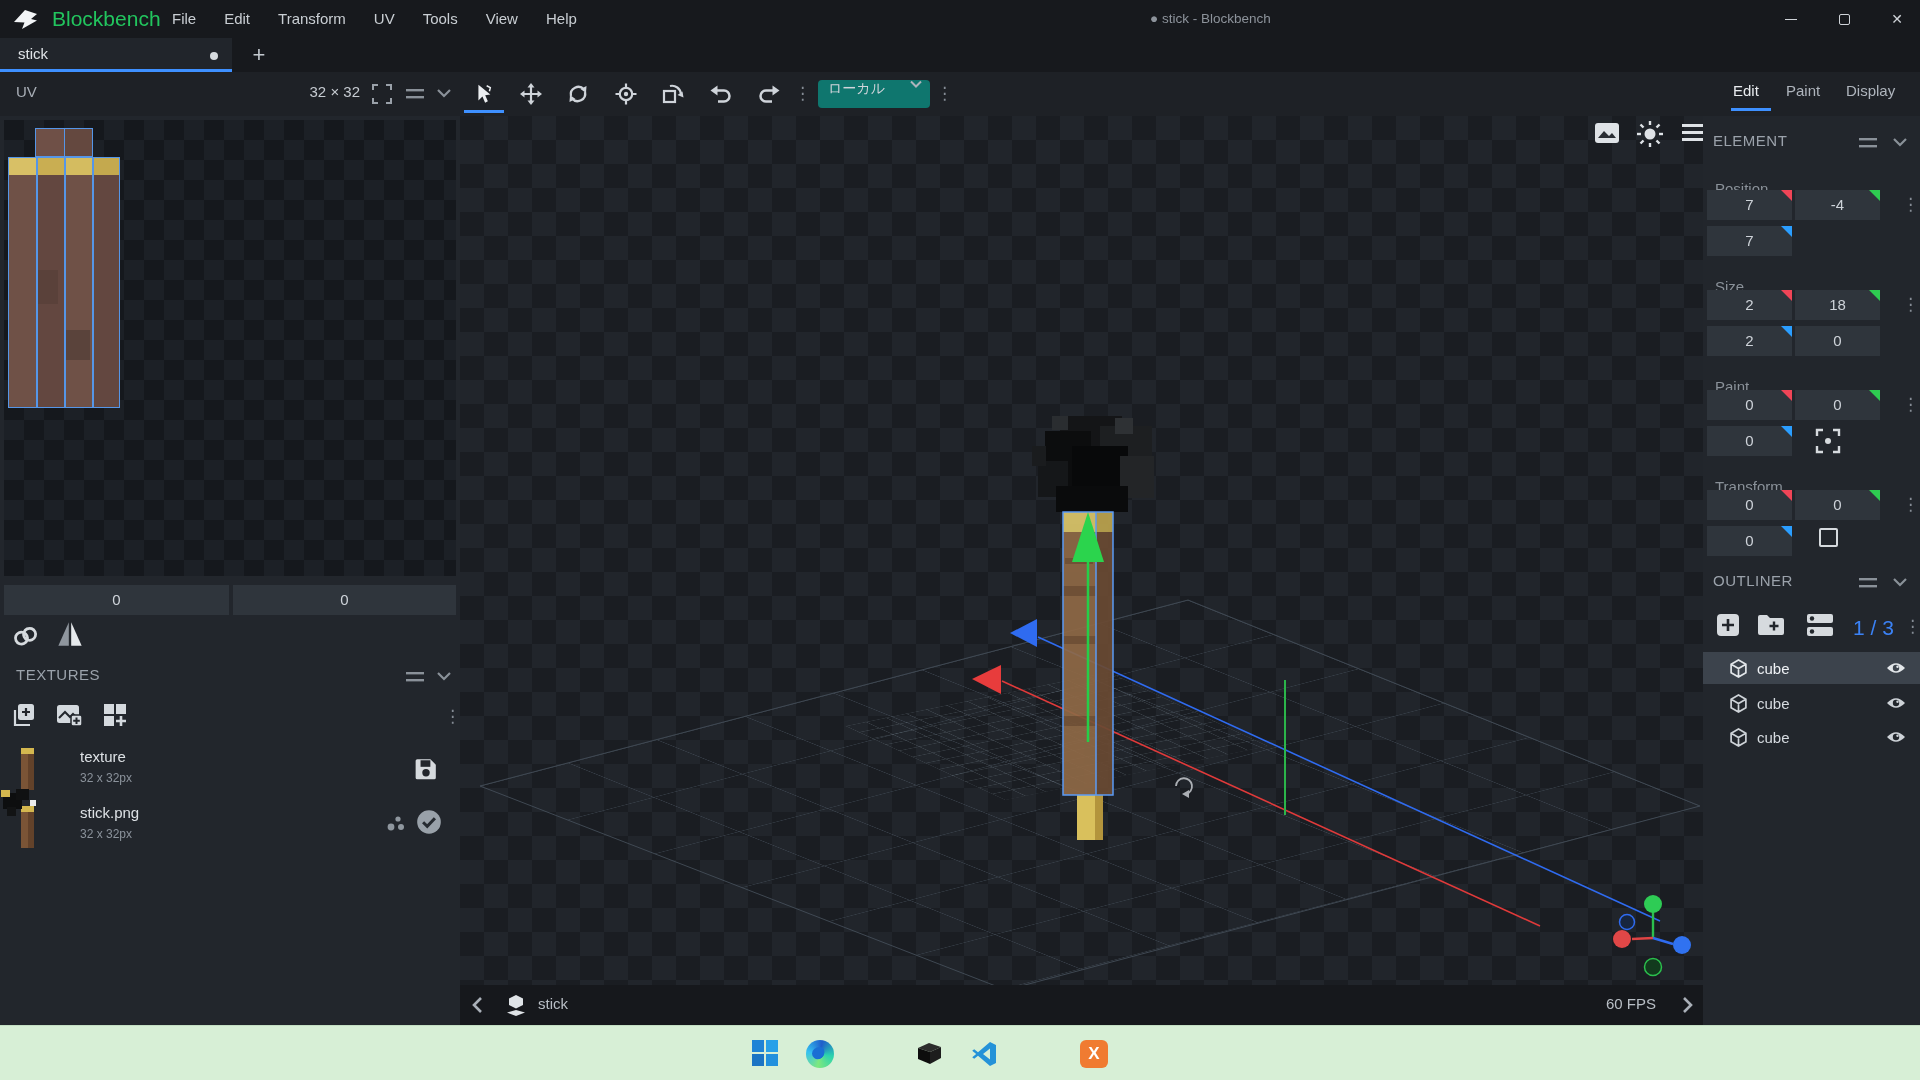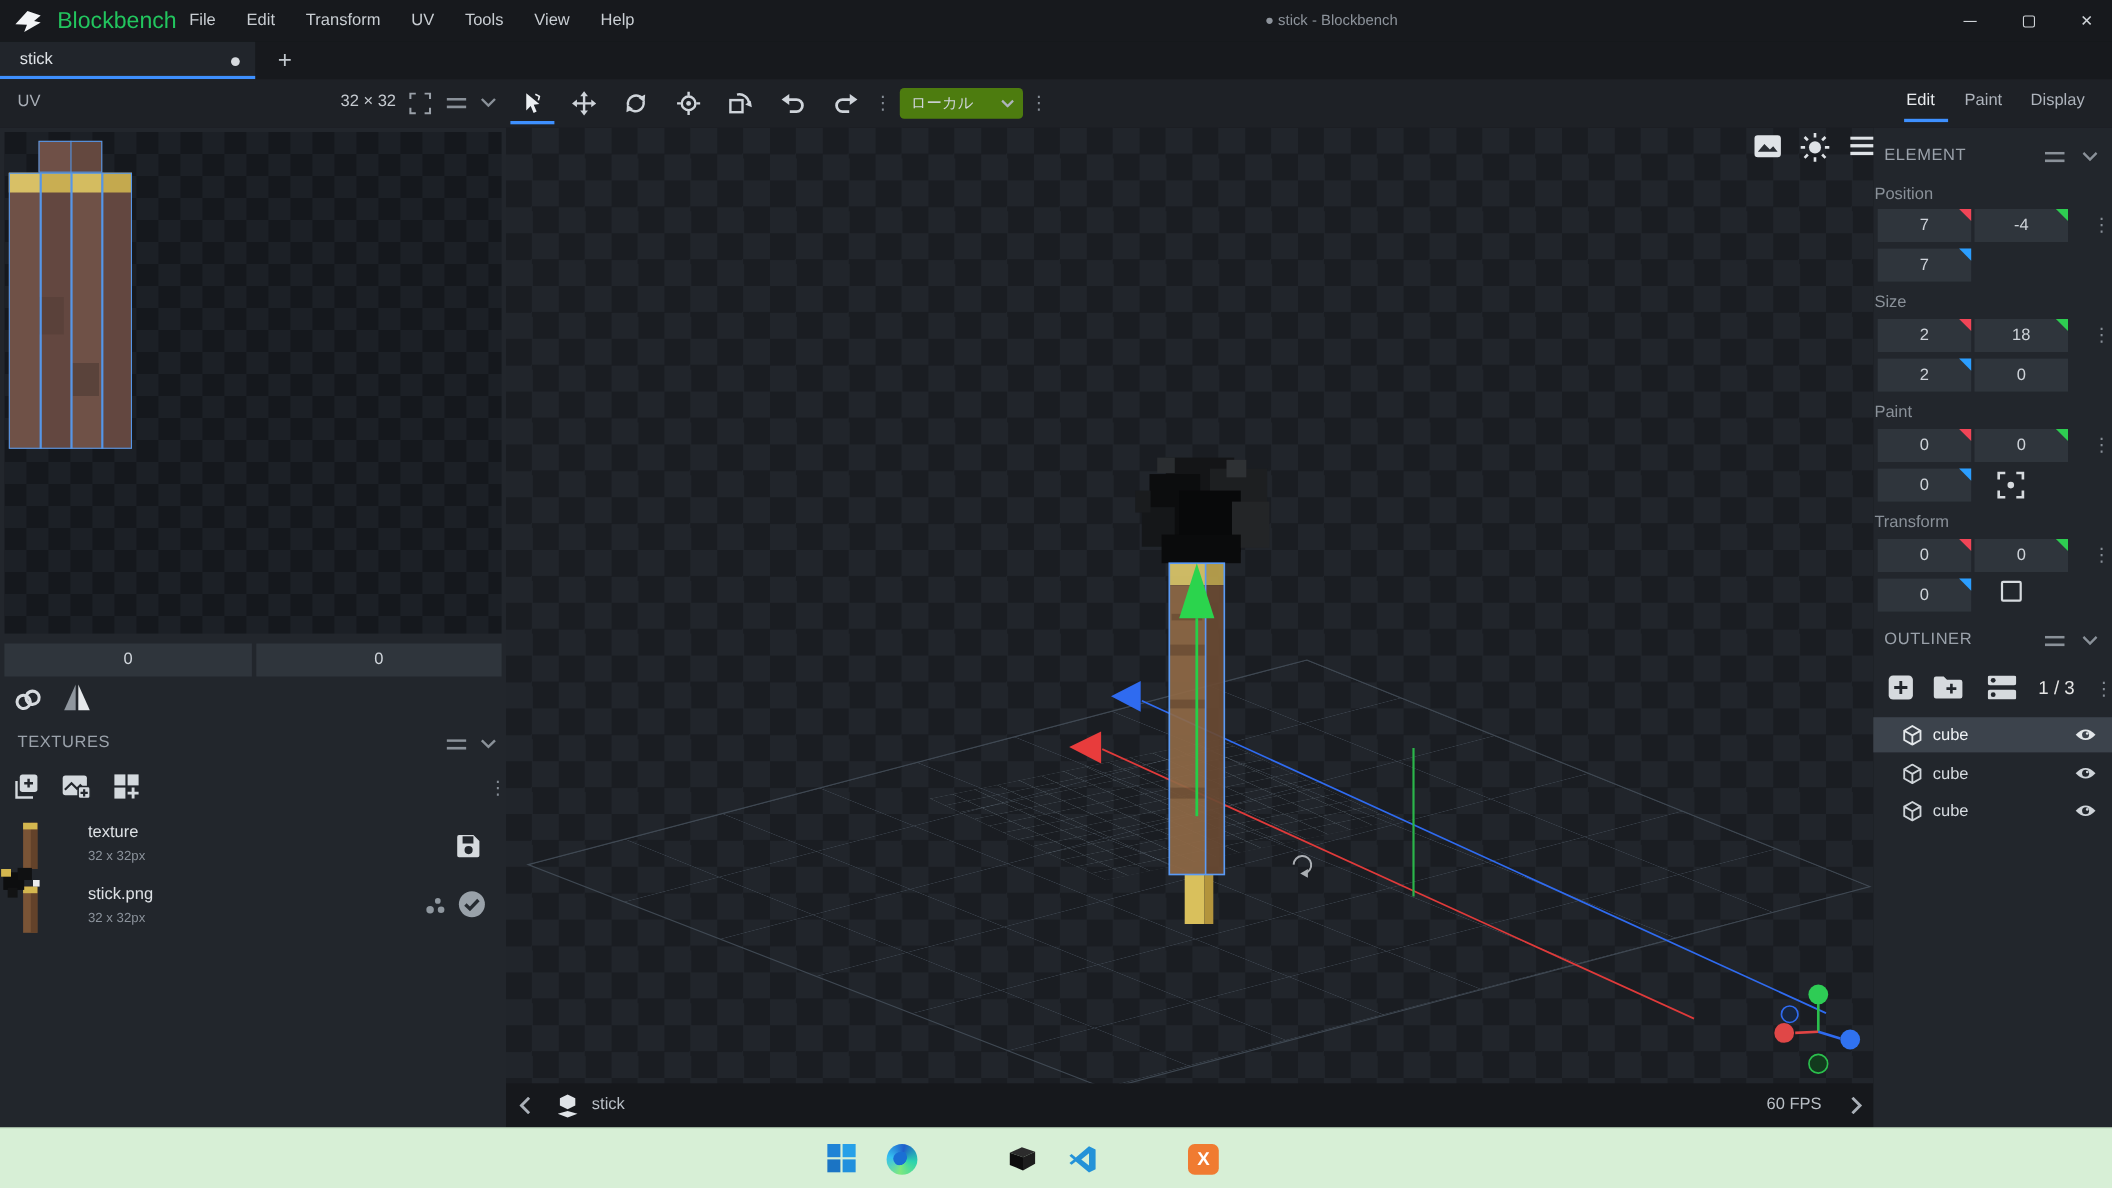--- a/index.html
+++ b/index.html
@@ -20,40 +20,40 @@
   .tab-active{left:0;top:0;width:232px;height:34px;background:#21252b;}
   .tab-label{left:18px;top:7px;font-size:15px;color:#dfe3e7;}
   .tab-dot{left:210px;top:14px;width:8px;height:8px;border-radius:50%;background:#d6dade;}
   .tab-underline{left:0;top:31px;width:232px;height:3px;background:#3e90ff;}
   .tab-plus{left:244px;top:2px;width:30px;height:30px;color:#c3c9cf;font-size:22px;text-align:center;line-height:30px;}
   
   .strip{left:0;top:72px;width:1920px;height:44px;background:#1e2126;}
   .strip-label{font-size:15px;color:#a8aeb6;}
   .tool{top:9px;width:30px;height:26px;display:flex;align-items:center;justify-content:center;}
   .kebab{color:#858c95;font-size:17px;line-height:26px;}
-  .dropdown{left:818px;top:8px;width:112px;height:28px;background:#4d7c0f;border-radius:4px;display:flex;align-items:center;padding:0 8px 0 10px;}
+  .dropdown{left:818px;top:8px;width:112px;height:28px;background:#0f766e;border-radius:4px;display:flex;padding:0 8px 0 10px;}
   .dropdown span{font-size:14px;color:#cfd4da;flex:1;}
   .rtab{top:10px;font-size:15px;color:#aeb4bc;}
   
   .left-panel{left:0;top:116px;width:460px;height:909px;background:#22262c;}
   .right-panel{left:1703px;top:116px;width:217px;height:909px;background:#22262c;}
   .uv-canvas{left:4px;top:4px;width:452px;height:456px;
     background-image:conic-gradient(#1c2026 0 25%,#15181d 25% 50%,#1c2026 50% 75%,#15181d 75%);
     background-size:40px 40px;overflow:hidden;}
   .blue-box{border:1.5px solid #5596e8;}
   .blue-vline{width:1.5px;background:#5596e8;}
   .coord-bar{top:469px;height:30px;background:#2f353c;color:#cfd4da;font-size:15px;text-align:center;line-height:30px;}
   .sec-title{font-size:15px;color:#9ba2ab;letter-spacing:.5px;text-align:center;}
   .tex-item{left:0;width:460px;}
   .tex-name{font-size:15px;color:#dde1e5;}
   .tex-size{font-size:12px;color:#8b929b;}
   
   .fld{width:85px;height:30px;background:#2f353c;color:#ced3d9;font-size:15px;text-align:center;line-height:30px;position:absolute;}
   .corner{position:absolute;top:0;right:0;width:0;height:0;border-left:11px solid transparent;}
-  .axis-label{font-size:15px;color:#8a9199;position:absolute;left:1px;}
+  .axis-label{font-size:15px;color:#8a9199;position:absolute;left:12px;margin-top:12px;}
   .outliner-row{left:0;width:217px;display:flex;align-items:center;}
   .outliner-row .lbl{font-size:15px;color:#d6dbe0;}
   .row-selected{background:#3c434c;}
   
   .viewport{left:460px;top:116px;width:1243px;height:869px;
     background-image:conic-gradient(#21252b 0 25%,#1a1d22 25% 50%,#21252b 50% 75%,#1a1d22 75%);
     background-size:48px 48px;}
   .vfooter{left:460px;top:985px;width:1243px;height:40px;background:#16181c;color:#aab0b8;}
   .vfooter .txt{font-size:15px;color:#b9bfc6;}
   
@@ -454,21 +454,21 @@
     <svg class="abs" style="left:54px;top:498px" width="28" height="22" viewBox="0 0 28 22">
       <path d="M1,3 A2,2 0 0 1 3,1 H10 L13,4 H25 A2,2 0 0 1 27,6 V19 A2,2 0 0 1 25,21 H3 A2,2 0 0 1 1,19 Z" fill="#d6dade"></path>
       <path d="M17,7.5 V16.5 M12.5,12 H21.5" stroke="#22262c" stroke-width="2.4"></path>
     </svg>
     <svg class="abs" style="left:104px;top:498px" width="26" height="22" viewBox="0 0 26 22">
       <rect x="0" y="0" width="26" height="9" rx="2" fill="#d6dade"></rect>
         <rect x="0" y="13" width="26" height="9" rx="2" fill="#d6dade"></rect>
       <circle cx="5" cy="4.5" r="2.2" fill="#22262c"></circle>
         <circle cx="5" cy="17.5" r="2.2" fill="#22262c"></circle>
     </svg>
-    <div class="abs" style="left:150px;top:500px;font-size:17px;color:#e5e5e5">1 / 3</div>
+    <div class="abs" style="left:150px;top:500px;font-size:21px;color:#3b82f6">1 / 3</div>
     <div class="abs kebab" style="left:201px;top:498px">⋮</div>
 
     <div class="abs outliner-row row-selected" style="top:536px;height:32px">
       <svg style="margin-left:26px" width="19" height="19" viewBox="0 0 18 18">
         <path d="M9,1 L16,5 V13 L9,17 L2,13 V5 Z M2,5 L9,9 L16,5 M9,9 V17" fill="none" stroke="#e3e7ea" stroke-width="1.6"></path>
       </svg>
       <span class="lbl" style="margin-left:9px;color:#eef1f4">cube</span>
       <svg style="margin-left:auto;margin-right:14px" width="20" height="14" viewBox="0 0 20 14">
         <path d="M1,7 Q10,-2.5 19,7 Q10,16.5 1,7 Z" fill="#e3e7ea"></path>
           <circle cx="10" cy="7" r="3.2" fill="#3c434c"></circle>

